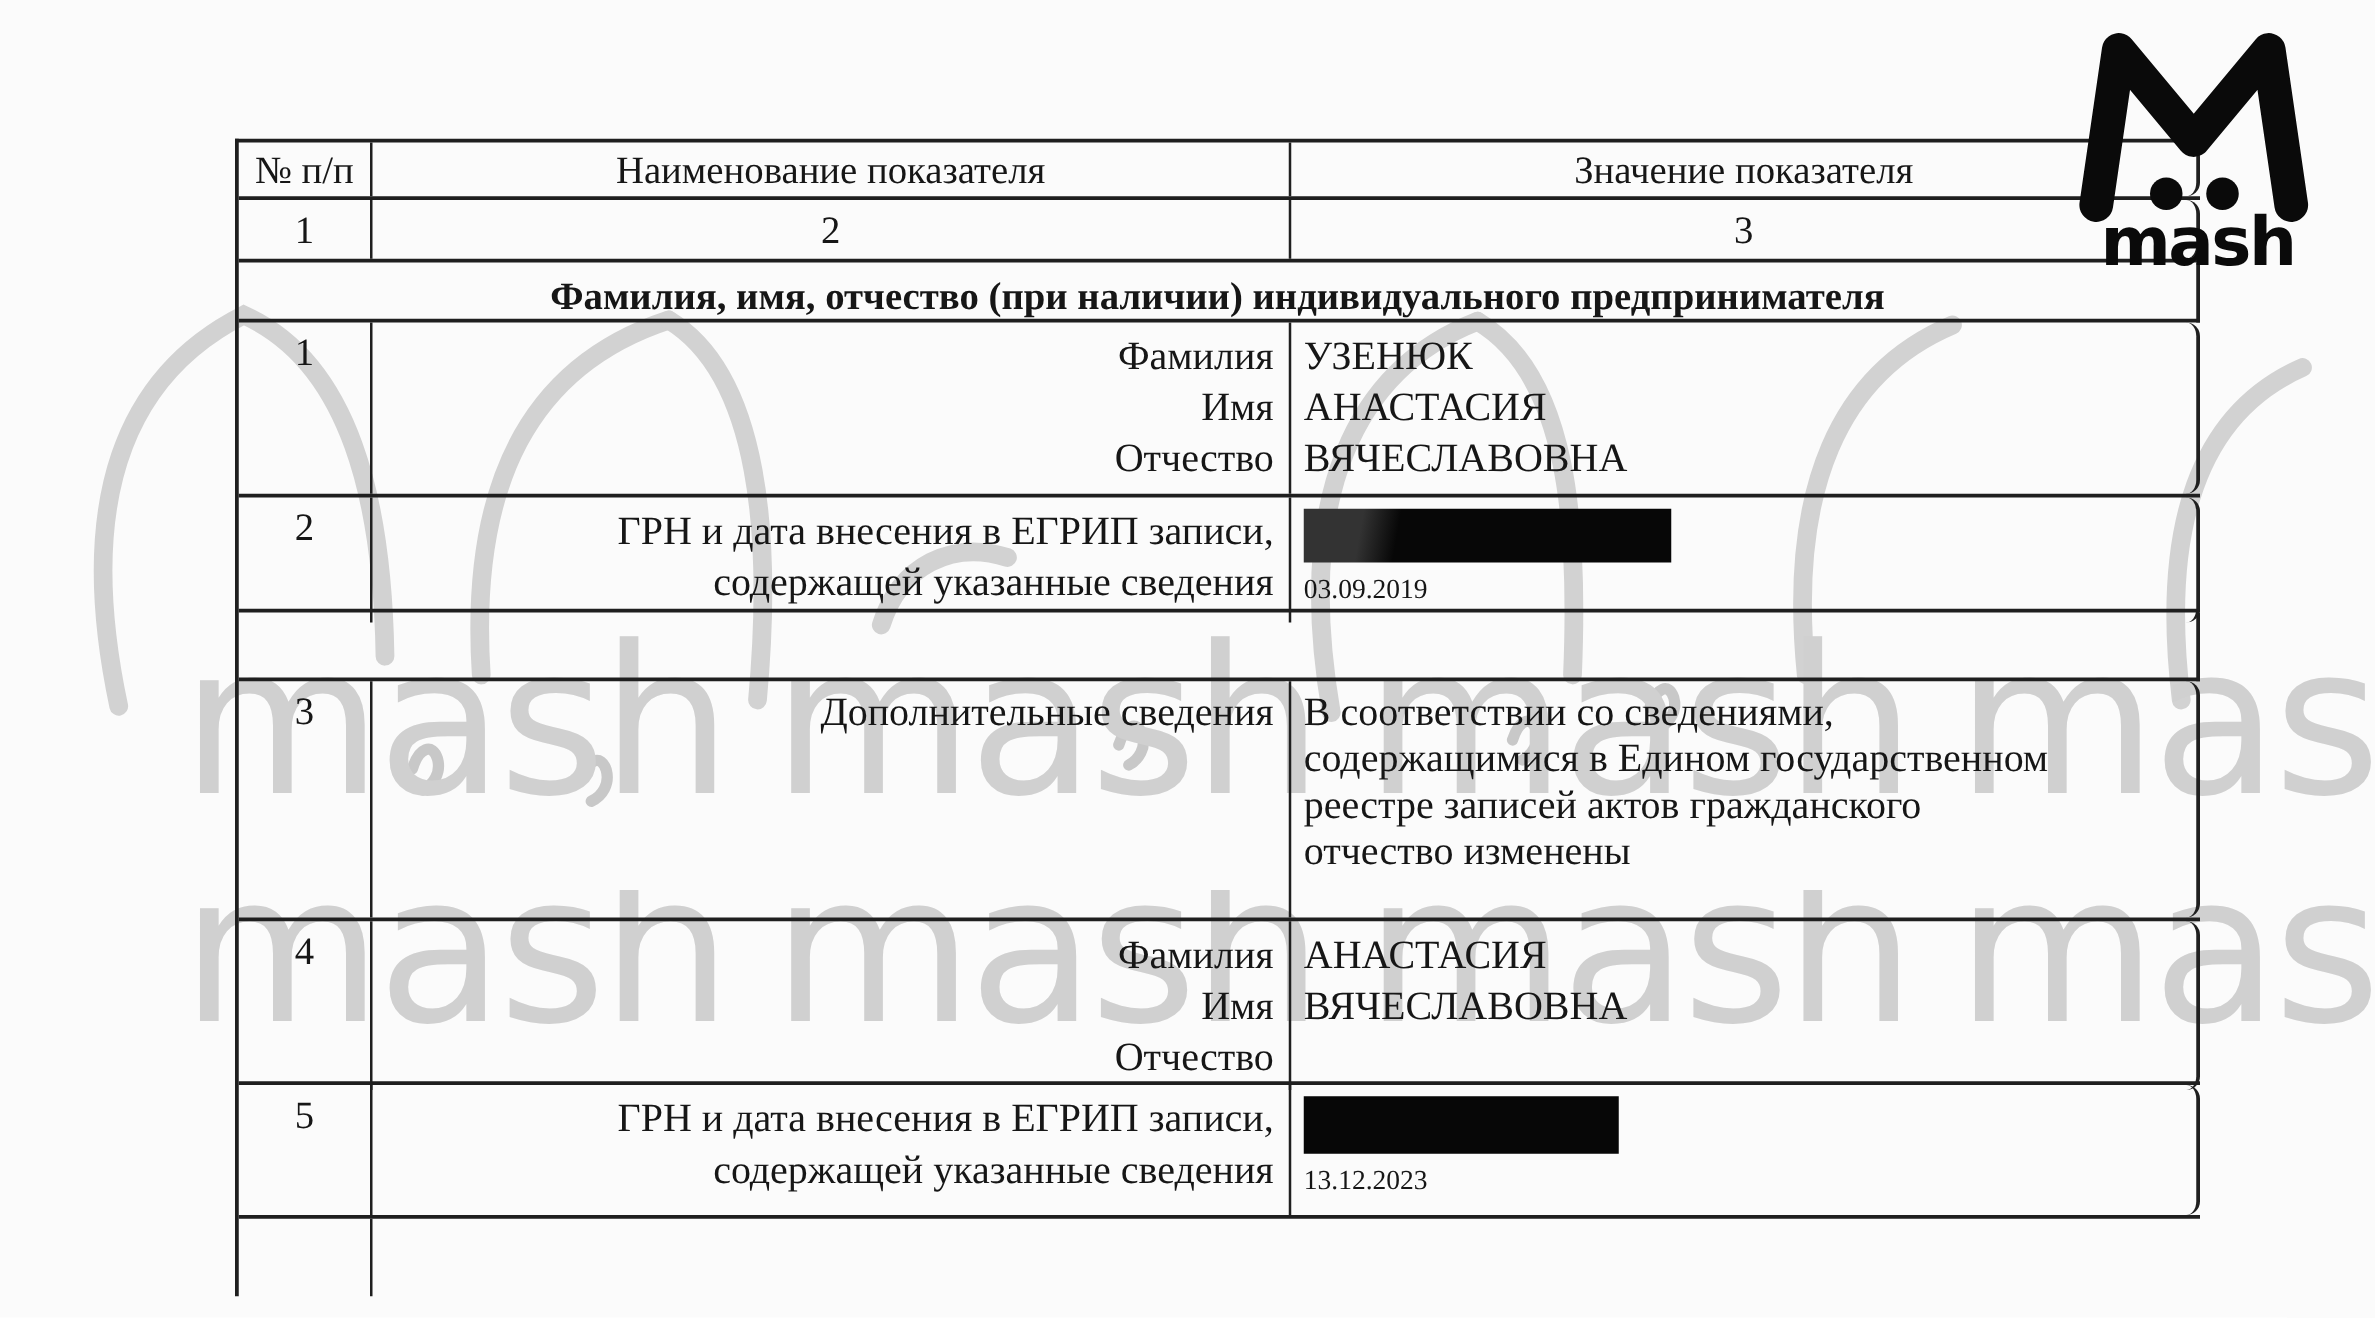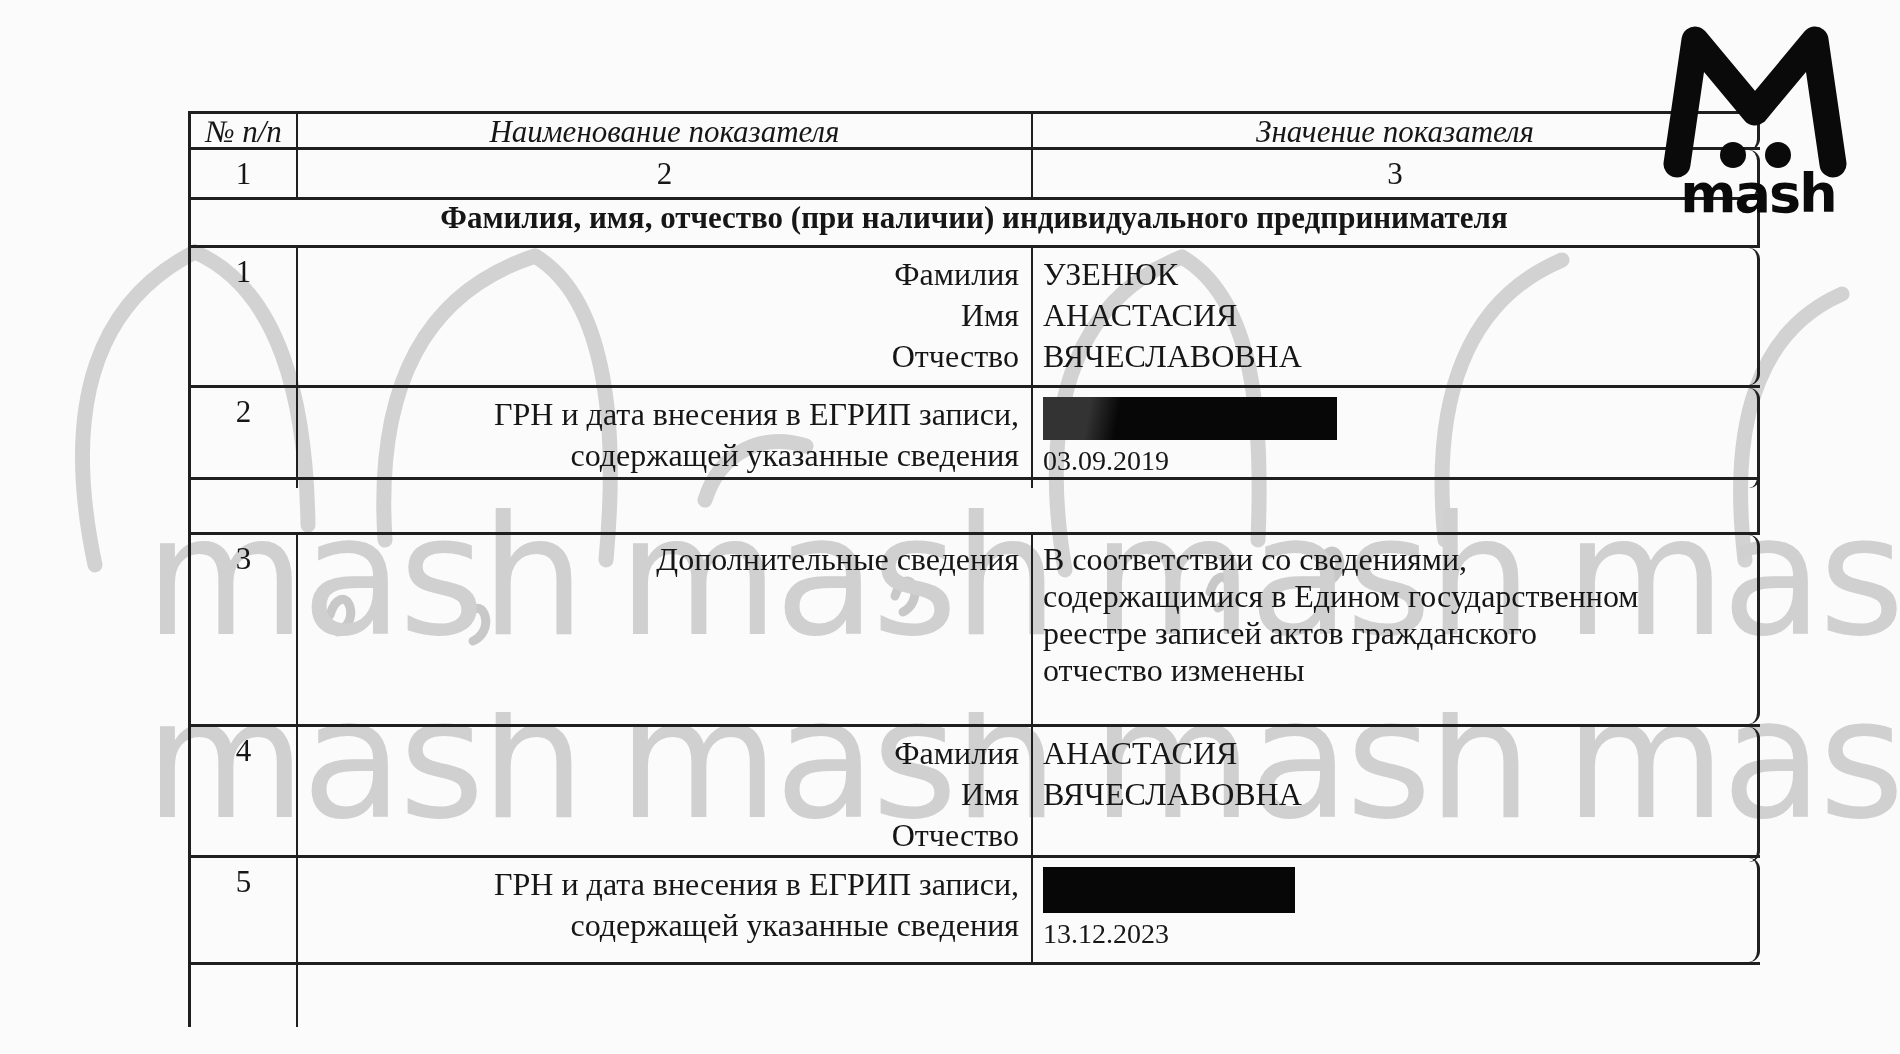--- a/index.html
+++ b/index.html
@@ -13,37 +13,37 @@
   #wm-bottom-clip .wm-word{top:-34px;}
   
   #doc-table{position:absolute;left:188px;top:111px;width:1572px;z-index:1;
              border-top:3px solid #1f1f1f;border-left:3px solid #1f1f1f;box-sizing:border-box;}
   .trow{display:grid;grid-template-columns:107px 735px auto;box-sizing:border-box;
         border-bottom:3px solid #1f1f1f;background:transparent;}
   .trow > div{box-sizing:border-box;}
   .c1{border-right:2px solid #1f1f1f;text-align:center;padding-top:6px;font-size:31px;}
   .c2{border-right:2px solid #1f1f1f;padding:6px 12px;font-size:32px;text-align:right;}
   .c3{border-right:3px solid #1f1f1f;padding:6px 10px;font-size:32px;border-radius:11px;}
-  .hdr{height:36px;font-style:italic;}
+  .hdr{height:46px;}
   .hdr .c1,.hdr .c2,.hdr .c3{display:flex;align-items:center;justify-content:center;
         padding:0;font-size:31px;}
   .nums{height:50px;}
   .nums .c1,.nums .c2,.nums .c3{display:flex;align-items:center;justify-content:center;padding:0;font-size:31px;}
   .full{display:block;border-bottom:3px solid #1f1f1f;border-right:3px solid #1f1f1f;box-sizing:border-box;}
-  .section{height:48px;display:flex;align-items:flex-start;justify-content:center;
+  .section{height:48px;display:flex;align-items:flex-end;justify-content:center;
            font-weight:bold;font-size:31px;}
   .spacer{height:55px;}
   .r1{height:140px;} .r2{height:92px;} .r3{height:192px;} .r4{height:131px;} .r5{height:107px;}
   .line40{line-height:41px;margin-left:16px;}
   .line37{line-height:37px;}
   .caps{line-height:41px;}
   .redaction{background:linear-gradient(100deg,#333333 0%,#333333 16%,#070707 26%,#070707 100%);
              height:43px;margin-top:3px;}
   .redaction.solid{background:#070707;height:46px;}
-  .date-line{line-height:42px;font-size:28px;}
+  .date-line{line-height:42px;font-size:22px;}
   .stub{position:relative;height:62px;border:none;}
   .stub .vline{position:absolute;top:0;width:2px;height:100%;background:#1f1f1f;}
   
   #mash-logo{position:absolute;left:1645px;top:14px;width:228px;height:202px;z-index:3;}
 </style>
 </head>
 <body>
 <div id="canvas">
 
   <div id="wm-layer">

